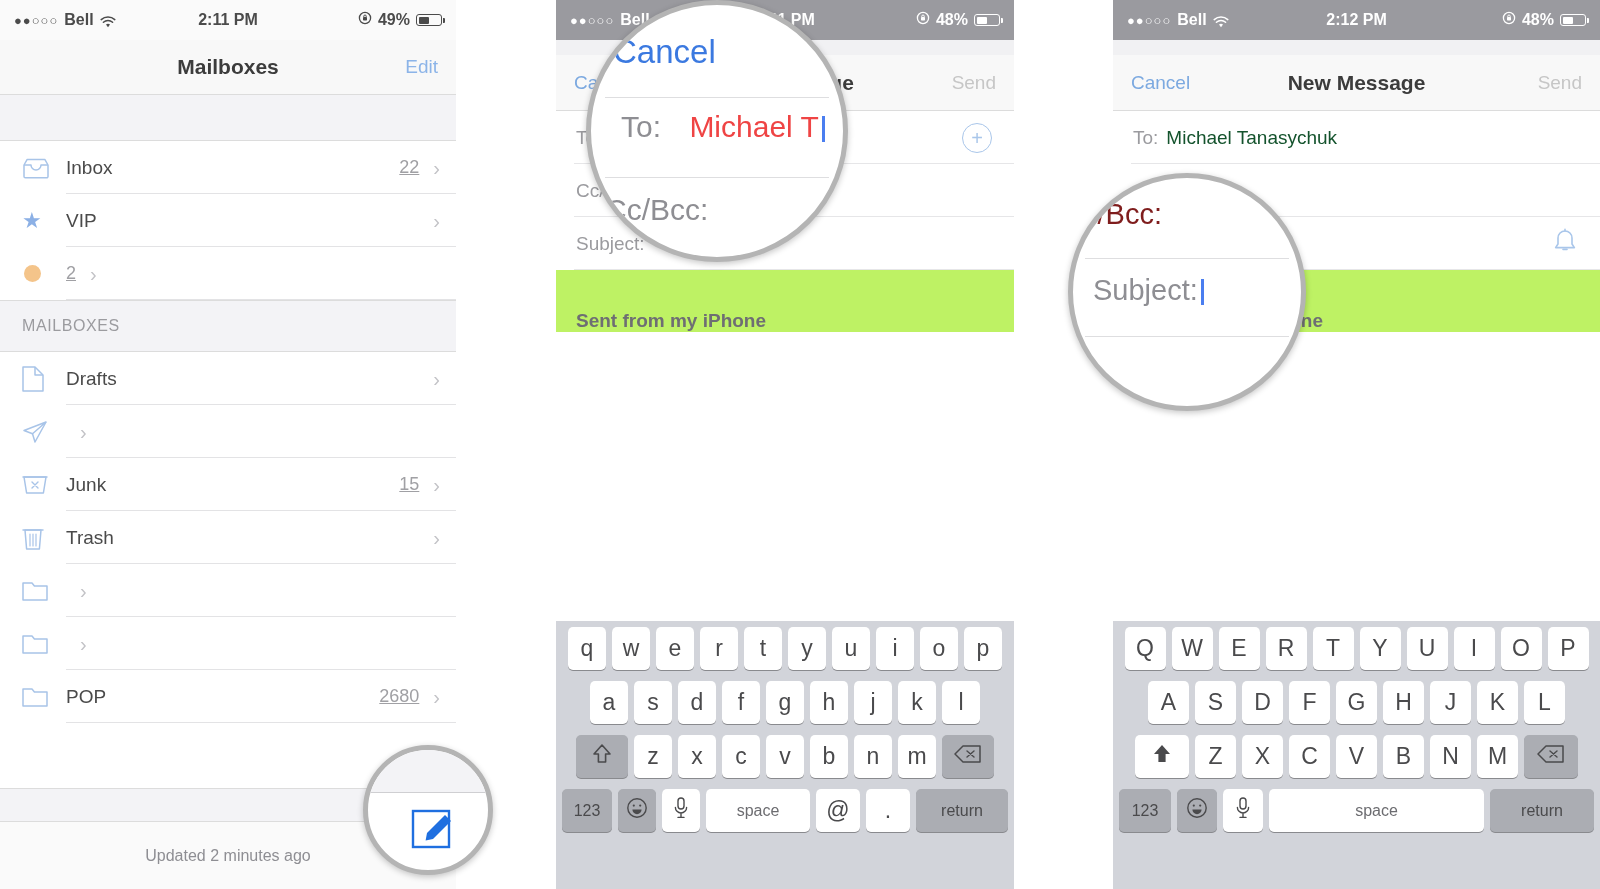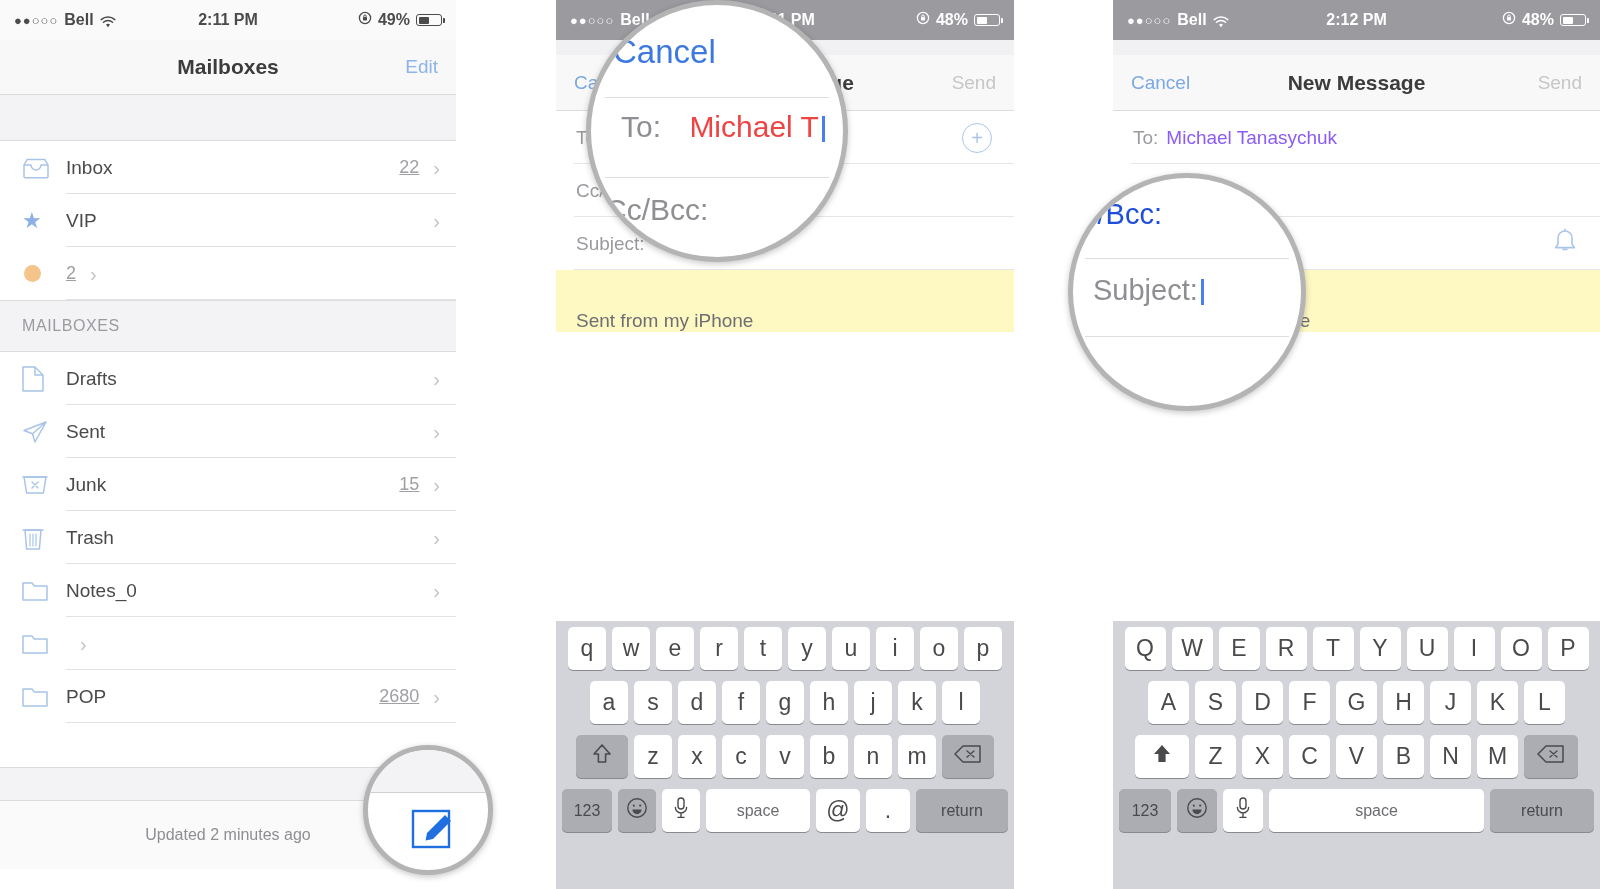--- a/index.html
+++ b/index.html
@@ -60,21 +60,21 @@
     content:"";position:absolute;left:66px;right:0;bottom:0;height:1px;background:#e3e3e5;
   }
   .row .ico{width:44px;display:flex;align-items:center;color:#a8c4e8;}
   .row .label{font-size:19px;color:#4a4a4a;flex:1;}
   .row .count{font-size:18px;color:#a0a0a4;margin-right:14px;text-decoration:underline;}
   .chev{color:#c3c3c7;font-size:20px;margin-right:16px;line-height:1;}
   .dot-flag{width:17px;height:17px;border-radius:50%;background:#f4c48a;margin-left:2px;}
   .star{color:#8cb0e5;font-size:22px;line-height:1;}
 
   .bottom-strip{
-    position:absolute;left:0;right:0;bottom:0;height:122px;
+    position:absolute;left:0;right:0;bottom:0;height:101px;
   }
   .bottom-pad{height:32px;background:#f3f3f6;border-top:1px solid #dcdcdc;border-bottom:1px solid #dcdcdc;}
   .toolbar{
     height:68px;background:#fafafa;display:flex;align-items:center;justify-content:center;
     position:relative;
   }
   .toolbar .updated{font-size:16px;color:#8e8e93;}
 
   
   #panel-compose-to{left:556px;width:458px;height:889px;}
@@ -85,28 +85,28 @@
   .compose-nav{
     height:55px;background:#f8f8f8;border-bottom:1px solid #dcdcdc;
     display:flex;align-items:center;justify-content:center;position:relative;
   }
   .field{
     height:53px;display:flex;align-items:center;position:relative;
     padding-left:20px;box-sizing:border-box;background:#fff;
   }
   .field:after{content:"";position:absolute;left:18px;right:0;bottom:0;height:1px;background:#e6e6e8;}
   .field .fl{font-size:19px;color:#9b9b9f;}
-  .field .fv{font-size:19px;color:#8b5cf6;margin-left:8px;}
+  .field .fv{font-size:19px;color:#14532d;margin-left:8px;}
   .plus{
     position:absolute;right:22px;width:28px;height:28px;border-radius:50%;
     border:1.6px solid #a9c6ea;color:#a9c6ea;display:flex;align-items:center;
     justify-content:center;font-size:20px;line-height:1;
   }
   .bell{position:absolute;right:22px;color:#a9c6ea;}
-  .body-area{background:#fef9c3;padding:40px 20px 0 20px;}
+  .body-area{background:#bef264;padding:40px 20px 0 20px;font-weight:bold;}
   .signature{font-size:19px;color:#6e6e73;}
 
   
   .kb{position:absolute;left:0;bottom:0;background:#d2d4da;padding:6px 3px 4px 3px;box-sizing:border-box;}
   .kb-row{display:flex;justify-content:center;margin-bottom:11px;}
   .kb-row:last-child{margin-bottom:0;}
   .key{
     background:#fff;border-radius:5px;box-shadow:0 1px 0 #898a8e;
     display:flex;align-items:center;justify-content:center;
     font-size:23px;color:#4a4a4c;height:43px;margin:0 3px;
@@ -214,21 +214,20 @@
       <span class="count"></span>
       <span class="chev">›</span>
     </div>
     <div class="row">
       <span class="ico">
         <svg width="26" height="24" viewBox="0 0 26 24">
             <path d="M24 2L2 10.5l8.5 3.2L24 2z" stroke="#a8c4e8" stroke-width="1.5" fill="none" stroke-linejoin="round"></path>
             <path d="M10.5 13.7L13 22l11-20" stroke="#a8c4e8" stroke-width="1.5" fill="none" stroke-linejoin="round"></path>
           </svg>
       </span>
-      <span class="label">Sent</span>
       <span class="count"></span>
       <span class="chev">›</span>
     </div>
     <div class="row">
       <span class="ico">
         <svg width="26" height="24" viewBox="0 0 26 24">
             <path d="M2 4h22l-2.6 16H4.6z" stroke="#a8c4e8" stroke-width="1.5" fill="none" stroke-linejoin="round"></path>
             <path d="M1 4h24" stroke="#a8c4e8" stroke-width="1.5" fill="none" stroke-linecap="round"></path>
             <path d="M10 9l6 6M16 9l-6 6" stroke="#a8c4e8" stroke-width="1.4" stroke-linecap="round"></path>
           </svg>
@@ -248,21 +247,20 @@
       <span class="label">Trash</span>
       <span class="count"></span>
       <span class="chev">›</span>
     </div>
     <div class="row">
       <span class="ico">
         <svg width="26" height="22" viewBox="0 0 26 22">
             <path d="M1 3h9l2.4 3H25v14H1z" stroke="#a8c4e8" stroke-width="1.5" fill="none" stroke-linejoin="round"></path>
           </svg>
       </span>
-      <span class="label">Notes_0</span>
       <span class="count"></span>
       <span class="chev">›</span>
     </div>
     <div class="row">
       <span class="ico">
         <svg width="26" height="22" viewBox="0 0 26 22">
             <path d="M1 3h9l2.4 3H25v14H1z" stroke="#a8c4e8" stroke-width="1.5" fill="none" stroke-linejoin="round"></path>
           </svg>
       </span>
       <span class="count"></span>
@@ -572,20 +570,20 @@
         </span>
       </div>
       <div class="key space" style="min-width:180px">space</div>
       <div class="key dark ret" style="width:104px">return</div>
     </div>
   </div>
 </div>
 
 <div class="mag" style="left:1068px;top:173px;width:238px;height:238px;">
   <div class="mag-inner">
-    <div class="m-text" style="left:10px;top:20px;font-size:29px;color:#1d4ed8;">c/Bcc:</div>
+    <div class="m-text" style="left:10px;top:20px;font-size:29px;color:#7f1d1d;">c/Bcc:</div>
     <div class="m-line" style="top:80px;left:12px;right:12px;"></div>
     <div class="m-text" style="left:20px;top:96px;font-size:29px;color:#8e8e93;">
       <span>Subject:</span><span class="caret"></span>
     </div>
     <div class="m-line" style="top:158px;left:12px;right:12px;"></div>
   </div>
 </div>
 
 </body></html>

